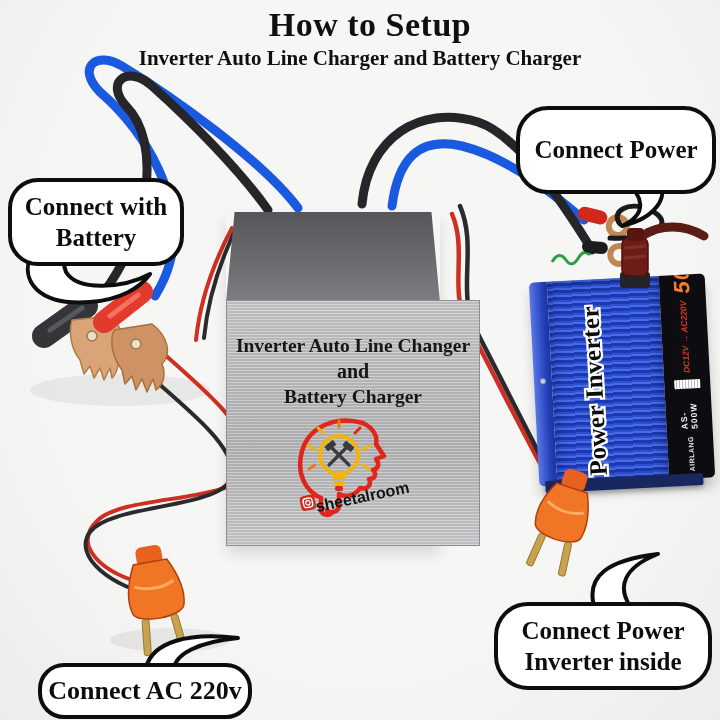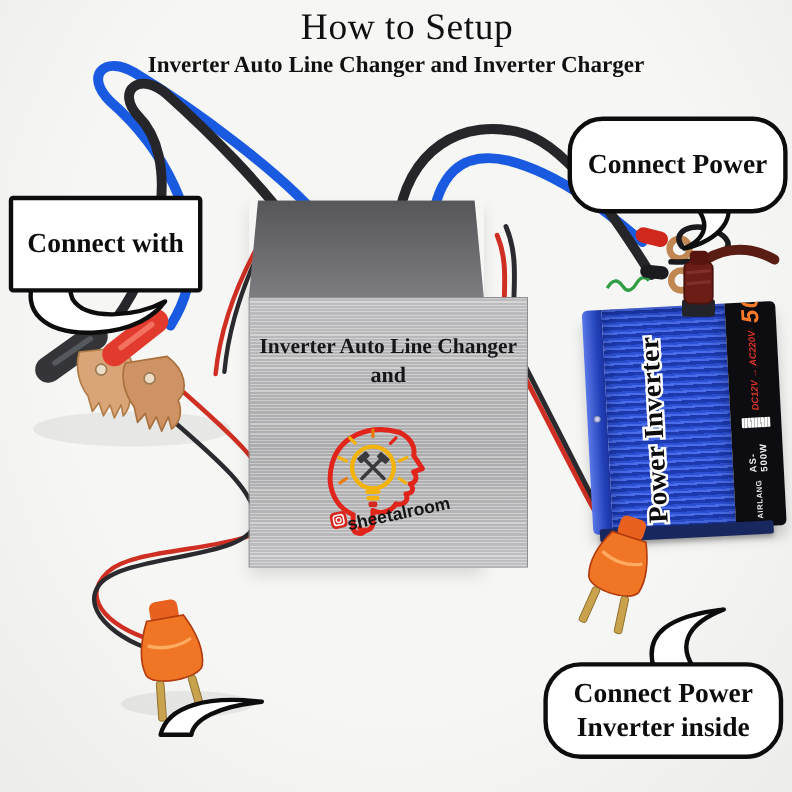--- a/index.html
+++ b/index.html
@@ -1,33 +1,33 @@
 <!DOCTYPE html>
 <html><head>
 <meta charset="utf-8">
 <style>
   html,body{margin:0;padding:0;background:#f2f2f1;}
   .canvas{position:relative;width:720px;height:720px;overflow:hidden;
           background:radial-gradient(ellipse at 50% 40%, #f6f6f5 60%, #ececeb 100%);
           font-family:"Liberation Serif", serif;}
   
   .hdr{position:absolute;top:6px;left:0;width:720px;text-align:center;z-index:6;}
-  .hdr .title{font-size:34px;font-weight:normal;color:#101010;letter-spacing:.5px;margin-left:20px;}
+  .hdr .title{font-size:34px;font-weight:bold;color:#101010;letter-spacing:.5px;margin-left:20px;}
   .hdr .subtitle{font-size:21px;font-weight:bold;color:#101010;margin-top:2px;}
   
   .bubble{position:absolute;background:#fff;border:4px solid #0d0d0d;z-index:5;
           display:flex;flex-direction:column;justify-content:center;align-items:center;
           font-weight:bold;color:#0d0d0d;text-align:center;line-height:1.25;}
   .tail{position:absolute;z-index:4;}
-  #bubble-battery{left:8px;top:178px;width:168px;height:80px;border-radius:4px;font-size:25px;}
+  #bubble-battery{left:8px;top:178px;width:168px;height:80px;border-radius:30px;font-size:25px;}
   #bubble-inside{left:516px;top:106px;width:192px;height:80px;border-radius:32px;font-size:25px;}
   #bubble-ac{left:38px;top:663px;width:206px;height:48px;border-radius:26px;font-size:26px;}
   #bubble-outside{left:494px;top:602px;width:210px;height:80px;border-radius:34px;font-size:25px;}
   
-  .changer-box{position:absolute;left:226px;top:182px;width:214px;height:334px;z-index:2;
+  .changer-box{position:absolute;left:226px;top:212px;width:214px;height:334px;z-index:2;
                box-shadow:0 8px 14px rgba(0,0,0,.12);}
   .box-top{position:absolute;left:0;top:0;width:100%;height:90px;
            background:linear-gradient(180deg,#56565a,#7e7e82);
            clip-path:polygon(4% 0,96% 0,100% 100%,0 100%);}
   .box-face{position:absolute;left:0;top:88px;width:252px;height:244px;border:1px solid #8e8e92;
             background:
               repeating-linear-gradient(180deg, rgba(255,255,255,.28) 0 1px, rgba(0,0,0,.05) 1px 3px),
               linear-gradient(180deg,#c6c6c8,#b4b4b6 60%,#c9c9cb);}
   .box-text{position:absolute;left:0;top:34px;width:100%;text-align:center;color:#161618;font-weight:bold;}
   .box-text .l1,.box-text .l3{font-size:19.5px;}
@@ -81,29 +81,30 @@
     <path d="M 232,228 C 214,262 200,300 196,340" fill="none" stroke="#cf2f22" stroke-width="4" stroke-linecap="round"></path>
     <path d="M 242,216 C 222,255 208,296 204,338" fill="none" stroke="#2b2b2f" stroke-width="4" stroke-linecap="round"></path>
 
     <path d="M 452,214 C 468,252 448,290 468,326 C 488,362 516,420 548,478 C 552,486 558,492 564,498" fill="none" stroke="#cf2f22" stroke-width="4.5" stroke-linecap="round"></path>
     <path d="M 460,206 C 478,248 456,292 476,330 C 494,366 528,432 556,486" fill="none" stroke="#2b2b2f" stroke-width="4.5" stroke-linecap="round"></path>
     <path d="M 552,262 q 7,-12 14,-2 q 6,9 13,-3 q 5,-8 11,-2" fill="none" stroke="#2f9e44" stroke-width="3"></path>
   </svg>
 
   <div class="hdr">
     <div class="title">How to Setup</div>
-    <div class="subtitle">Inverter Auto Line Changer and Inverter Charger</div>
+    <div class="subtitle">Inverter Auto Line Charger and Battery Charger</div>
   </div>
 
   <div class="changer-box">
     <div class="box-top"></div>
     <div class="box-face">
       <div class="box-text">
         <div class="l1">Inverter Auto Line Changer</div>
         <div class="l2">and</div>
+        <div class="l3">Battery Charger</div>
       </div>
       <svg class="box-logo" width="142" height="106" viewBox="0 0 142 106">
 
         <path d="M 80,10 C 52,2 26,14 19,38 C 13,60 22,78 38,85 L 38,96 C 38,102 46,104 49,99" fill="none" stroke="#e1251b" stroke-width="4.5" stroke-linecap="round"></path>
         <path d="M 80,10 C 90,15 95,23 93,31 L 101,43 L 93,46 C 97,51 95,56 90,57 C 94,61 92,66 86,66 C 89,72 84,77 77,75 C 73,82 63,85 56,81 L 56,92 C 56,99 47,102 44,97" fill="none" stroke="#e1251b" stroke-width="4.5" stroke-linecap="round" stroke-linejoin="round"></path>
 
         <circle cx="56" cy="42" r="19" fill="none" stroke="#f2b40c" stroke-width="4"></circle>
         <rect x="49" y="62" width="14" height="4" rx="2" fill="#f2b40c"></rect>
         <rect x="50" y="68" width="12" height="4" rx="2" fill="#f2b40c"></rect>
         <rect x="52" y="73" width="8" height="5" rx="2" fill="#d6281e"></rect>
@@ -218,22 +219,26 @@
   </svg>
   <svg class="tail" style="left:118px;top:626px;" width="140" height="44">
     <path d="M 28,42 C 34,16 70,6 120,12 C 80,16 58,28 56,42 Z" fill="#fff" stroke="#0d0d0d" stroke-width="4" stroke-linejoin="round"></path>
   </svg>
   <svg class="tail" style="left:558px;top:552px;" width="140" height="56">
     <path d="M 36,54 C 28,24 50,8 100,2 C 64,16 60,36 72,54 Z" fill="#fff" stroke="#0d0d0d" stroke-width="4" stroke-linejoin="round"></path>
   </svg>
 
   <div class="bubble" id="bubble-battery">
     <span>Connect with</span>
+    <span>Battery</span>
   </div>
   <div class="bubble" id="bubble-inside">
     <span>Connect Power</span>
+  </div>
+  <div class="bubble" id="bubble-ac">
+    <span>Connect AC 220v</span>
   </div>
   <div class="bubble" id="bubble-outside">
     <span>Connect Power</span>
     <span>Inverter inside</span>
   </div>
 
 </div>
 
 </body></html>

